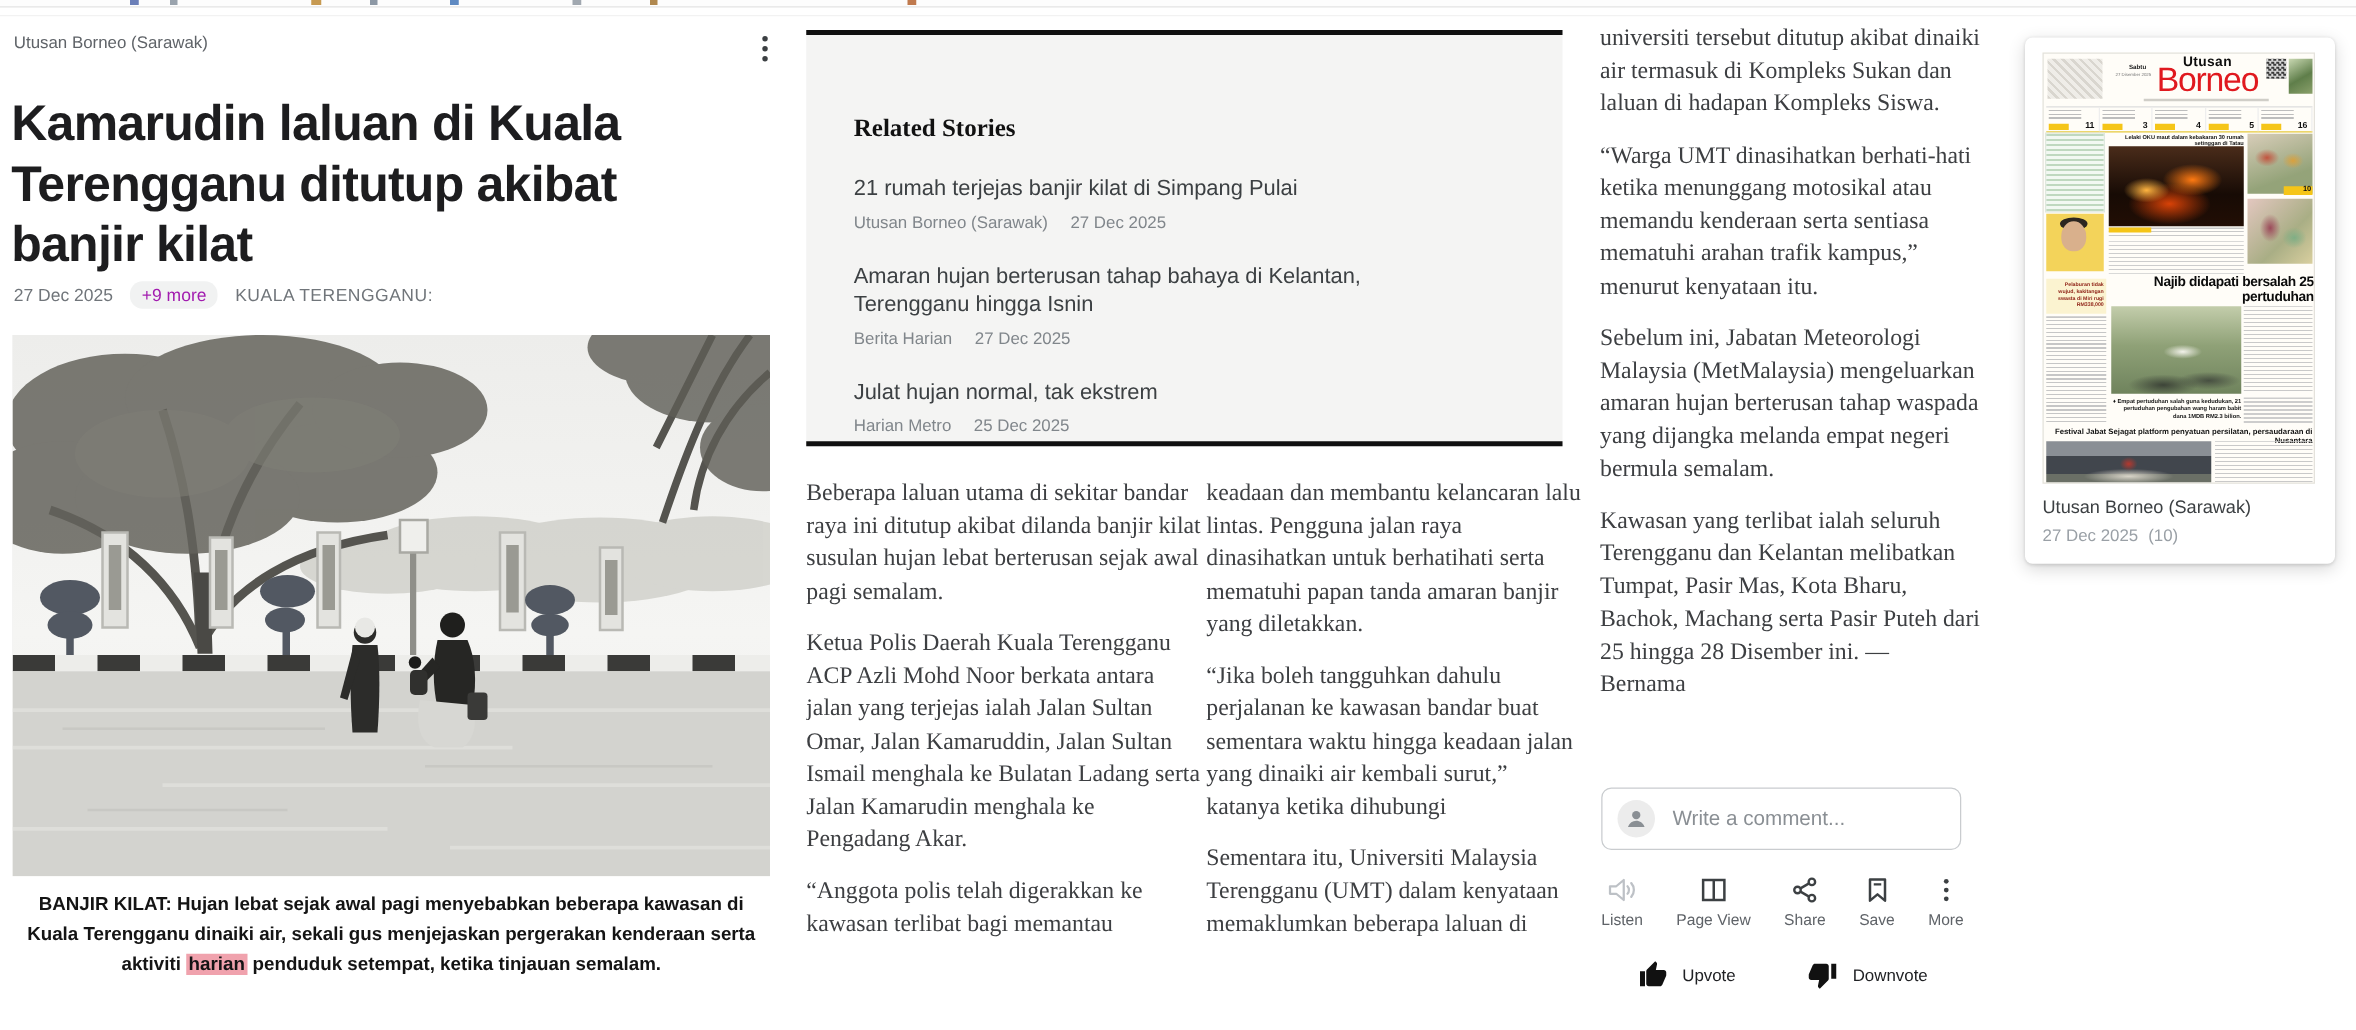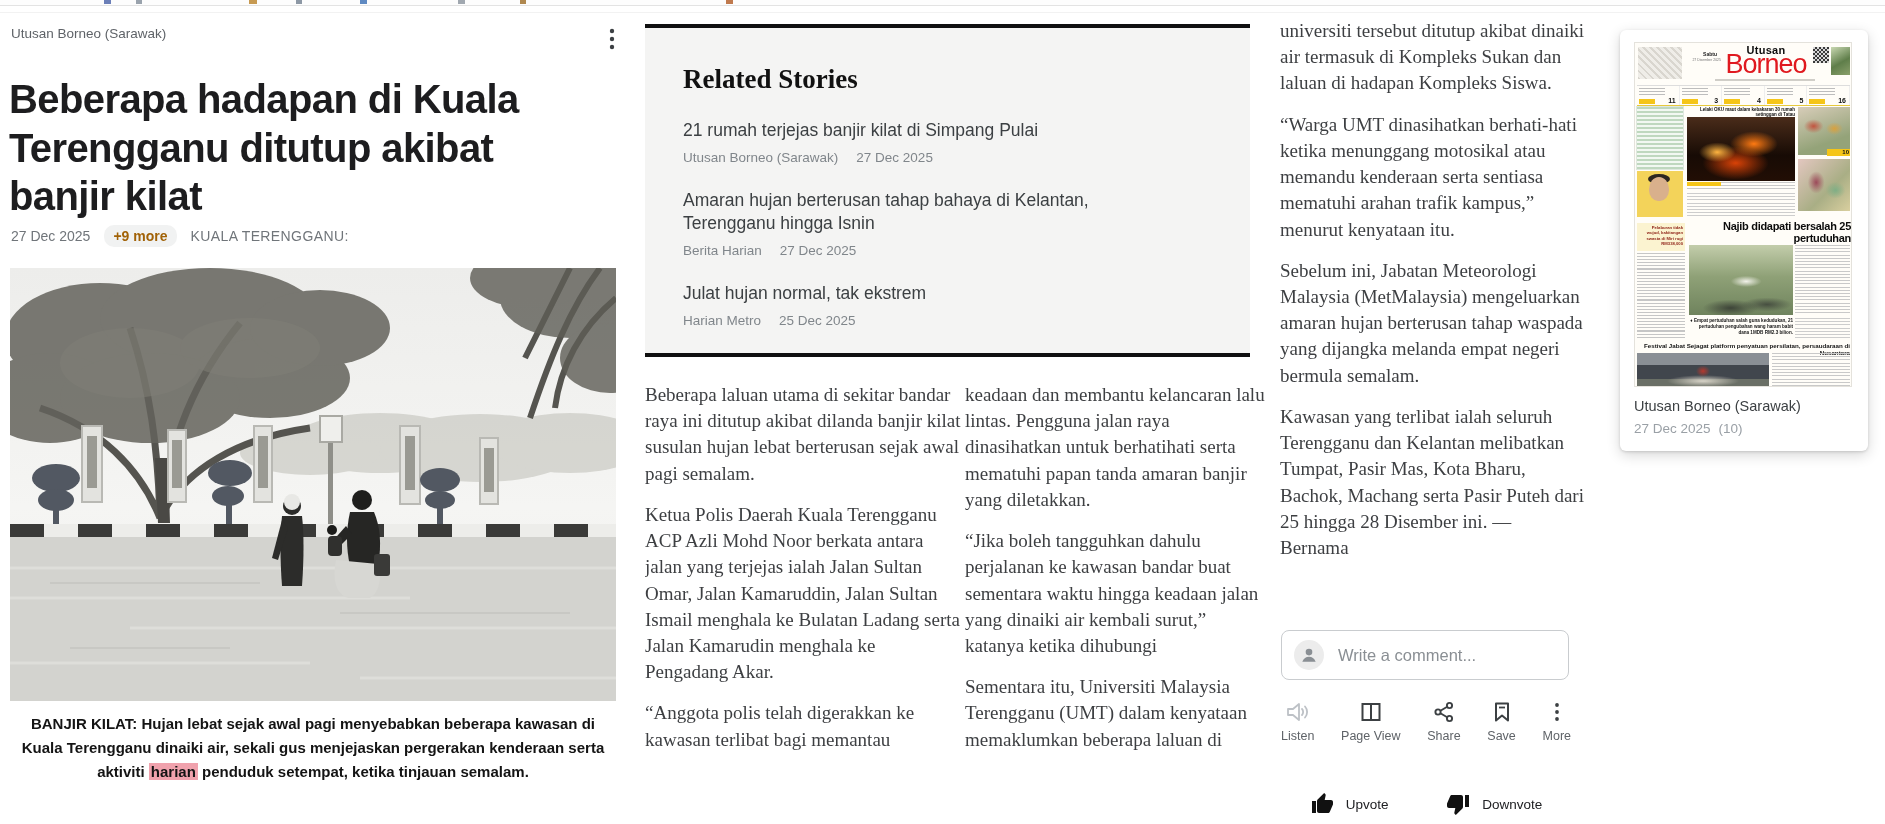--- a/index.html
+++ b/index.html
@@ -10,31 +10,31 @@
   .topstrip .m{position:absolute;top:0;height:4px;}
   .faintline{position:absolute;left:0;top:12px;width:1885px;height:1px;background:#f2f2f2;}
 
   
   .src{position:absolute;left:11px;top:26px;font-size:13.5px;color:#5f6368;}
   .title{position:absolute;left:9px;top:48px;width:600px;font-size:40px;line-height:1.22;
          font-weight:700;color:#1d1d1f;letter-spacing:-0.6px;}
   .kebab{position:absolute;left:600px;top:24px;width:24px;height:30px;cursor:pointer;background:none;border:none;padding:0;}
   .kebab svg{display:block}
   .meta{position:absolute;left:11px;top:225px;display:flex;align-items:center;gap:14px;font-size:14px;color:#70757a;}
-  .pill{background:#f1f2f2;border-radius:10px;padding:3px 9px;color:#a16207;font-size:14px;cursor:pointer;font-weight:bold;}
+  .pill{background:#f1f2f2;border-radius:10px;padding:3px 9px;color:#a21caf;font-size:14px;cursor:pointer;}
   .dateline{letter-spacing:.4px;}
   .photo{position:absolute;left:10px;top:268px;width:606px;height:433px;overflow:hidden;background:#e9e9e7;}
   .caption{position:absolute;left:10px;top:712px;width:606px;text-align:center;font-weight:700;
            font-size:15px;line-height:1.6;color:#141414;}
   .caption .hl{background:#f0a2ad;padding:0 2px;}
 
   
   .related{position:absolute;left:645px;top:24px;width:605px;height:333px;background:#f4f4f3;
            border-top:4px solid #101010;border-bottom:4px solid #101010;box-sizing:border-box;padding:36px 38px 0;}
-  .rel-title{font-family:"Liberation Serif",serif;font-weight:700;font-size:27px;color:#111;}
+  .rel-title{font-family:"Liberation Serif",serif;font-weight:700;font-size:20px;color:#111;margin-top:28px;}
   .story{margin-top:24px;cursor:pointer;}
   .story-title{font-size:17.5px;color:#3c4043;line-height:1.35;}
   .story-meta{margin-top:7px;font-size:13.5px;color:#80868b;display:flex;gap:18px;}
 
   
   .bodycol{position:absolute;width:318px;font-family:"Liberation Serif",serif;font-size:19px;
            line-height:1.38;color:#3d3f42;}
   .bodycol p{margin:0 0 15px 0;}
   .col1{left:645px;top:382px;height:442px;overflow:hidden;}
   .col2{left:965px;top:382px;width:302px;height:442px;overflow:hidden;}
@@ -42,21 +42,21 @@
 
   
   .comment{position:absolute;left:1281px;top:630px;width:288px;height:50px;border:1px solid #c9cccf;
            border-radius:8px;background:#fff;display:flex;align-items:center;padding:0 12px;gap:12px;box-sizing:border-box;}
   .avatar{width:30px;height:30px;border-radius:50%;background:#ececec;display:flex;align-items:center;justify-content:center;flex:0 0 auto;}
   .comment input{border:none;outline:none;font-size:16.5px;color:#333;width:100%;font-family:"Liberation Sans",sans-serif;background:transparent;}
   .comment input::placeholder{color:#8a8f94;}
   .actionrow{position:absolute;left:1281px;top:700px;width:290px;display:flex;justify-content:space-between;}
   .act{display:flex;flex-direction:column;align-items:center;gap:5px;background:none;border:none;cursor:pointer;padding:0;font-family:"Liberation Sans",sans-serif;}
   .act .lbl{font-size:12.5px;color:#5f6368;}
-  .voterow{position:absolute;left:1281px;top:768px;width:290px;display:flex;justify-content:space-around;margin-top:24px;}
+  .voterow{position:absolute;left:1281px;top:768px;width:290px;display:flex;justify-content:space-around;}
   .vote{display:flex;align-items:center;gap:12px;background:none;border:none;cursor:pointer;padding:0;font-family:"Liberation Sans",sans-serif;}
   .vote .lbl{font-size:13.5px;color:#202124;}
 
   
   .card{position:absolute;left:1620px;top:30px;width:248px;height:421px;background:#fff;border-radius:6px;
         box-shadow:0 1px 3px rgba(0,0,0,.14),0 4px 14px rgba(0,0,0,.16);cursor:pointer;}
   .thumb{position:absolute;left:14px;top:12px;width:218px;height:345px;background:#fffdf8;border:1px solid #e4e2dc;
          box-sizing:border-box;overflow:hidden;font-family:"Liberation Sans",sans-serif;}
   .card-src{position:absolute;left:14px;top:368px;font-size:14.5px;color:#3c4043;}
   .card-date{position:absolute;left:14px;top:391px;font-size:13.5px;color:#9aa0a6;display:flex;gap:8px;}
@@ -148,21 +148,21 @@
   <div class="src">Utusan Borneo (Sarawak)</div>
 
   <button class="kebab" title="">
     <svg width="24" height="30" viewBox="0 0 24 30">
       <circle cx="12" cy="7" r="2.2" fill="#3c4043"></circle>
         <circle cx="12" cy="15" r="2.2" fill="#3c4043"></circle>
         <circle cx="12" cy="23" r="2.2" fill="#3c4043"></circle>
     </svg>
   </button>
 
-  <h1 class="title">Beberapa hadapan di Kuala Terengganu ditutup akibat banjir kilat</h1>
+  <h1 class="title">Kamarudin laluan di Kuala Terengganu ditutup akibat banjir kilat</h1>
 
   <div class="meta">
     <span>27 Dec 2025</span>
     <span class="pill">+9 more</span>
     <span class="dateline">KUALA TERENGGANU:</span>
   </div>
 
   <div class="photo">
     <svg width="606" height="433" viewBox="0 0 606 433">
       <defs>

